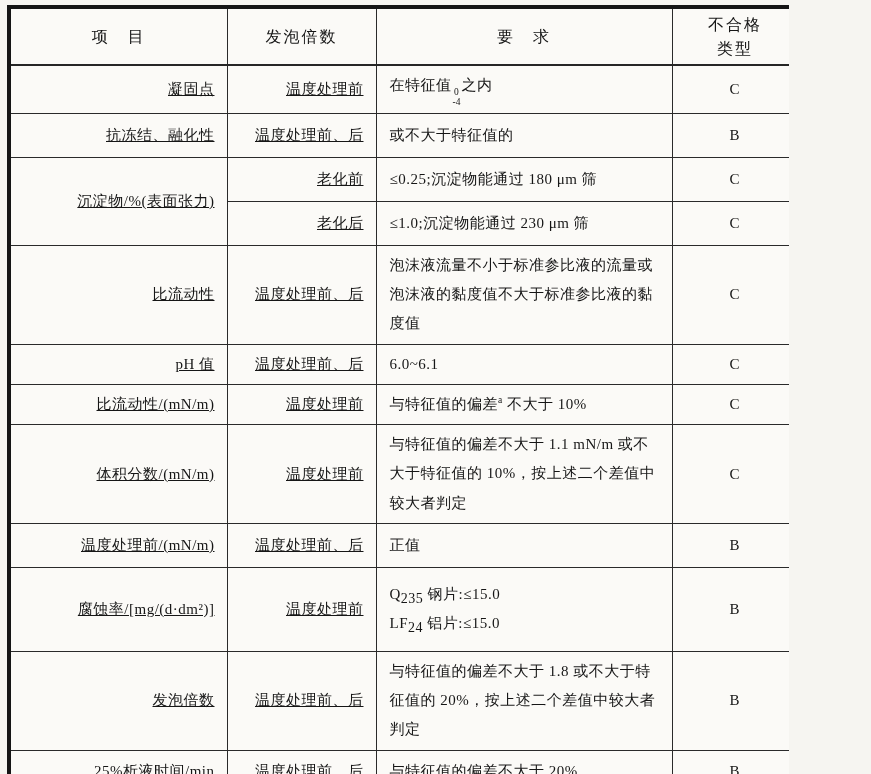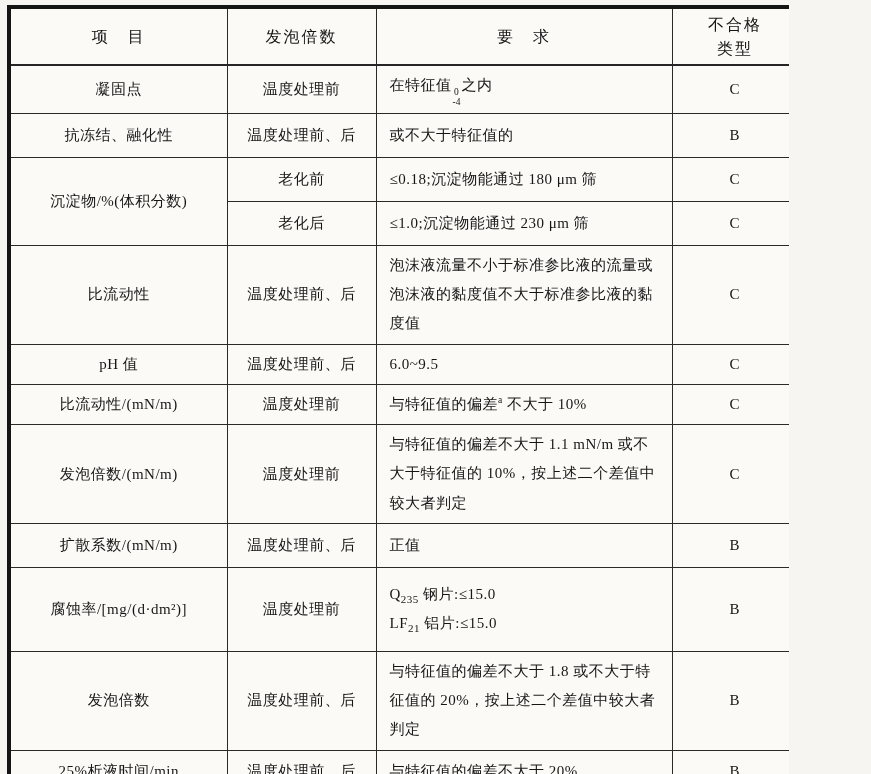--- a/index.html
+++ b/index.html
@@ -16,25 +16,25 @@
     background:#fbfaf7;
     border:4px solid #151515;
   }
   th,td{border:1px solid #2a2a2a;vertical-align:middle;overflow:hidden;}
   thead th{
     font-weight:normal;font-size:16px;letter-spacing:2px;
     text-align:center;border-bottom:2px solid #262626;
     line-height:1.5;
   }
   tbody td{font-size:15px;letter-spacing:0.5px;}
-  .c-item,.c-sample{padding:2px 12px;text-align:center;}
+  .c-item,.c-sample{padding:2px 12px;text-align:right;text-decoration:underline;}
   .c-req{padding:5px 13px;text-align:left;line-height:1.95;margin-left:40px;}
   .c-fail,.c-remark{text-align:center;letter-spacing:1px;}
   sup{font-size:9.5px;line-height:0;}
-  sub{font-size:11px;line-height:0;}
+  sub{font-size:14px;line-height:0;}
   .stack{
     display:inline-flex;flex-direction:column;justify-content:center;
     vertical-align:-5px;font-size:9.5px;line-height:1.1;
     text-align:center;letter-spacing:0;margin:0 1px;
   }
 </style>
 </head>
 <body>
 
 <div class="page">
@@ -70,70 +70,70 @@
           <td class="c-remark"></td>
         </tr>
         <tr style="height: 44px;">
           <td class="c-item">抗冻结、融化性</td>
           <td class="c-sample">温度处理前、后</td>
           <td class="c-req">或不大于特征值的</td>
           <td class="c-fail">B</td>
           <td class="c-remark"></td>
         </tr>
         <tr style="height: 44px;">
-          <td class="c-item" rowspan="2">沉淀物/%(体积分数)</td>
+          <td class="c-item" rowspan="2">沉淀物/%(表面张力)</td>
           <td class="c-sample">老化前</td>
-          <td class="c-req">≤0.18;沉淀物能通过 180 μm 筛</td>
+          <td class="c-req">≤0.25;沉淀物能通过 180 μm 筛</td>
           <td class="c-fail">C</td>
           <td class="c-remark" rowspan="2">蛋白型</td>
         </tr>
         <tr style="height: 44px;">
           <td class="c-sample">老化后</td>
           <td class="c-req">≤1.0;沉淀物能通过 230 μm 筛</td>
           <td class="c-fail">C</td>
         </tr>
         <tr style="height: 70px;">
           <td class="c-item">比流动性</td>
           <td class="c-sample">温度处理前、后</td>
           <td class="c-req">泡沫液流量不小于标准参比液的流量或泡沫液的黏度值不大于标准参比液的黏度值</td>
           <td class="c-fail">C</td>
           <td class="c-remark"></td>
         </tr>
         <tr style="height: 40px;">
           <td class="c-item">pH 值</td>
           <td class="c-sample">温度处理前、后</td>
-          <td class="c-req">6.0~9.5</td>
+          <td class="c-req">6.0~6.1</td>
           <td class="c-fail">C</td>
           <td class="c-remark"></td>
         </tr>
         <tr style="height: 40px;">
           <td class="c-item">比流动性/(mN/m)</td>
           <td class="c-sample">温度处理前</td>
           <td class="c-req">与特征值的偏差<sup>a</sup> 不大于 10%</td>
           <td class="c-fail">C</td>
           <td class="c-remark">成膜型</td>
         </tr>
         <tr style="height: 86px;">
-          <td class="c-item">发泡倍数/(mN/m)</td>
+          <td class="c-item">体积分数/(mN/m)</td>
           <td class="c-sample">温度处理前</td>
           <td class="c-req">与特征值的偏差不大于 1.1 mN/m 或不大于特征值的 10%，按上述二个差值中较大者判定</td>
           <td class="c-fail">C</td>
           <td class="c-remark">成膜型</td>
         </tr>
         <tr style="height: 44px;">
-          <td class="c-item">扩散系数/(mN/m)</td>
+          <td class="c-item">温度处理前/(mN/m)</td>
           <td class="c-sample">温度处理前、后</td>
           <td class="c-req">正值</td>
           <td class="c-fail">B</td>
           <td class="c-remark">成膜型</td>
         </tr>
         <tr style="height: 84px;">
           <td class="c-item">腐蚀率/[mg/(d·dm²)]</td>
           <td class="c-sample">温度处理前</td>
-          <td class="c-req">Q<sub>235</sub> 钢片:≤15.0<br>LF<sub>21</sub> 铝片:≤15.0</td>
+          <td class="c-req">Q<sub>235</sub> 钢片:≤15.0<br>LF<sub>24</sub> 铝片:≤15.0</td>
           <td class="c-fail">B</td>
           <td class="c-remark"></td>
         </tr>
         <tr style="height: 72px;">
           <td class="c-item">发泡倍数</td>
           <td class="c-sample">温度处理前、后</td>
           <td class="c-req">与特征值的偏差不大于 1.8 或不大于特征值的 20%，按上述二个差值中较大者判定</td>
           <td class="c-fail">B</td>
           <td class="c-remark"></td>
         </tr>

